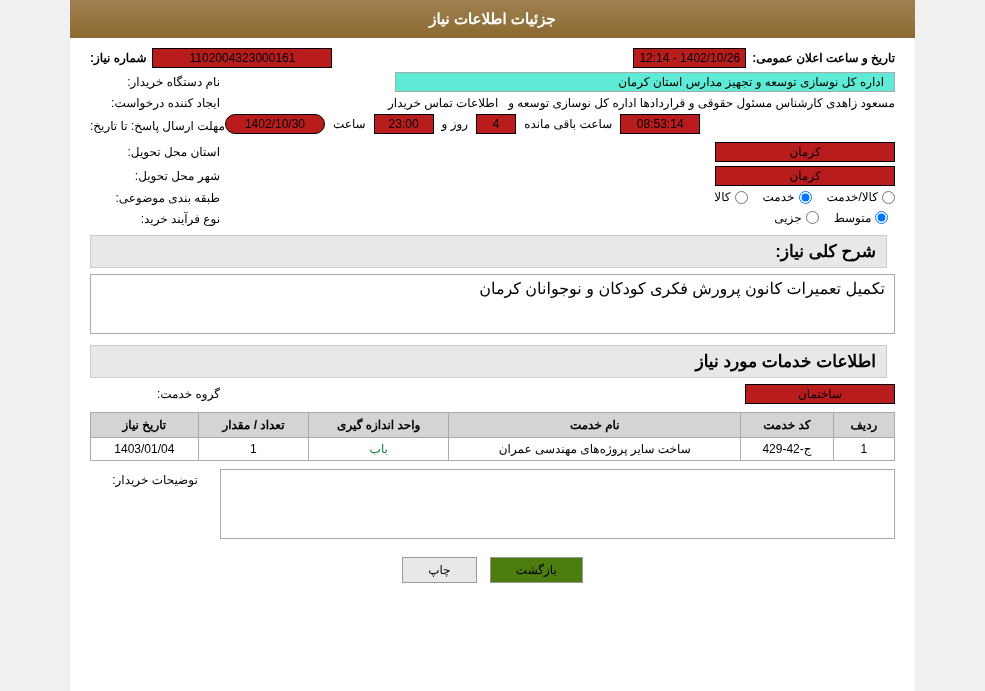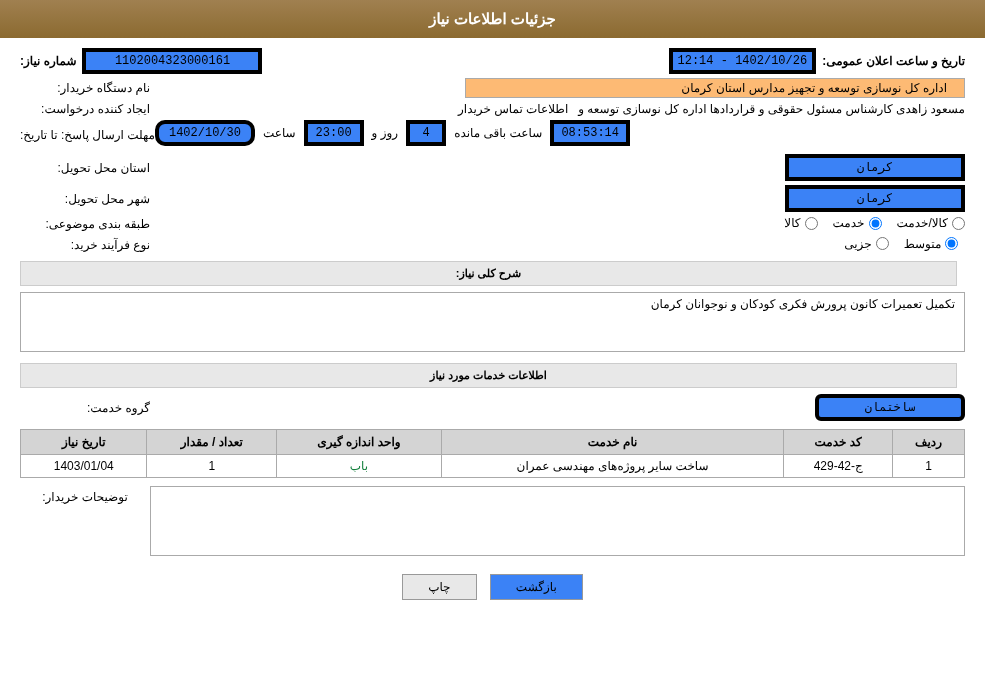--- a/index.html
+++ b/index.html
@@ -3,65 +3,64 @@
   <meta charset="utf-8">
   <style>
     * { box-sizing: border-box; margin: 0; padding: 0; }
     body {
       font-family: Tahoma, Arial, sans-serif;
       font-size: 12px;
       background: #f0f0f0;
       direction: rtl;
     }
     .page-container {
-      width: 985px;
+      width: 845px;
       min-height: 691px;
       background: #fff;
       margin: 0 auto;
     }
     .header-bar {
       background: linear-gradient(to bottom, #a08050, #8b6a30);
       color: #fff;
       text-align: center;
       padding: 10px 0;
       font-size: 15px;
       font-weight: bold;
     }
     .main-content {
       padding: 10px 20px;
     }
     .input-box {
-      border: 4px solid #000000;
-      background: #3b82f6;
+      border: 1px solid #000000;
+      background: #b91c1c;
       padding: 2px 5px;
       display: inline-block;
       min-width: 80px;
       text-align: center;
-      font-family: Liberation Mono, monospace;
     }
     .input-box-wide {
       border: 1px solid #aaa;
-      background: #fdba74;
-      padding: 2px 17px;
+      background: #5eead4;
+      padding: 2px 10px;
       display: inline-block;
       min-width: 200px;
       text-align: right;
     }
     .blue-link {
       color: #000000;
       text-decoration: none;
     }
     .section-title {
       background: #e8e8e8;
       border: 1px solid #ccc;
       padding: 5px 10px;
       font-weight: bold;
-      font-size: 11px;
+      font-size: 17px;
       margin: 8px 8px 6px 0;
-      text-align: center;
+      text-align: right;
     }
     .textarea-box {
       border: 1px solid #aaa;
       background: #fff;
       width: 100%;
       min-height: 60px;
       padding: 4px;
       text-align: right;
       resize: none;
     }
@@ -94,21 +93,21 @@
       font-size: 12px;
       cursor: pointer;
       margin: 0 5px;
       border: 1px solid #999;
       background: #e8e8e8;
     }
     .btn-print {
       background: #e8e8e8;
     }
     .btn-back {
-      background: #3b82f6;
+      background: #4d7c0f;
     }
     .radio-group {
       display: inline-flex;
       gap: 15px;
       align-items: center;
     }
     .radio-item {
       display: inline-flex;
       align-items: center;
       gap: 4px;
@@ -256,29 +255,29 @@
       </div>
       <div class="lbl">نوع فرآیند خرید:</div>
     </div>
 
     <div style="margin-bottom:8px;">
       <div class="section-title">
         <span>شرح کلی نیاز:</span>
       </div>
       <div class="relative-wrap">
         <textarea class="textarea-box" readonly="" style="height: 60px;"></textarea>
-        <div style="position:absolute;top:5px;right:10px;font-size:12px;">تکمیل تعمیرات کانون پرورش فکری کودکان و نوجوانان کرمان</div>
+        <div style="position:absolute;top:5px;right:10px;font-size:16px;">تکمیل تعمیرات کانون پرورش فکری کودکان و نوجوانان کرمان</div>
       </div>
     </div>
 
     <div class="section-title">اطلاعات خدمات مورد نیاز</div>
 
     <div class="row-line">
       <div class="val">
-        <span class="input-box" style="min-width:150px;border-radius:6px;">ساختمان</span>
+        <span class="input-box" style="min-width:150px;">ساختمان</span>
       </div>
       <div class="lbl">گروه خدمت:</div>
     </div>
 
     <table class="services-table">
       <thead>
         <tr>
           <th>ردیف</th>
           <th>کد خدمت</th>
           <th>نام خدمت</th>

